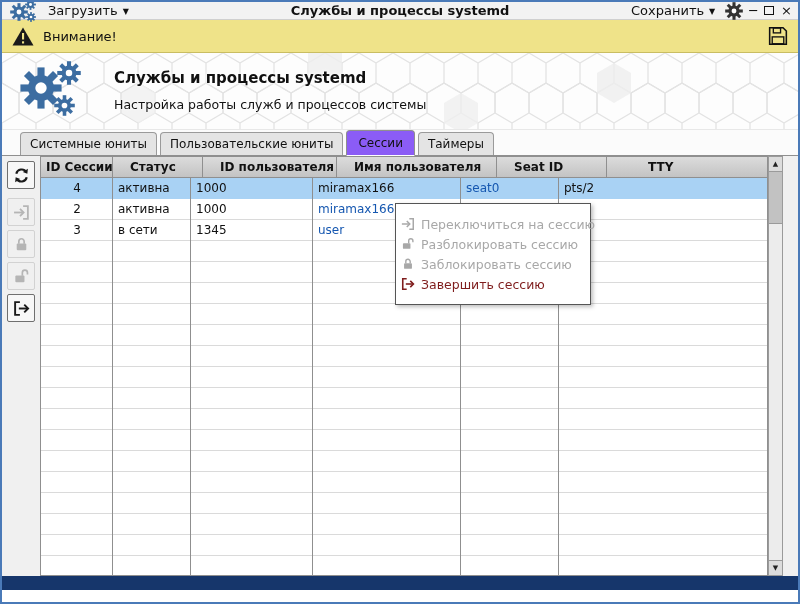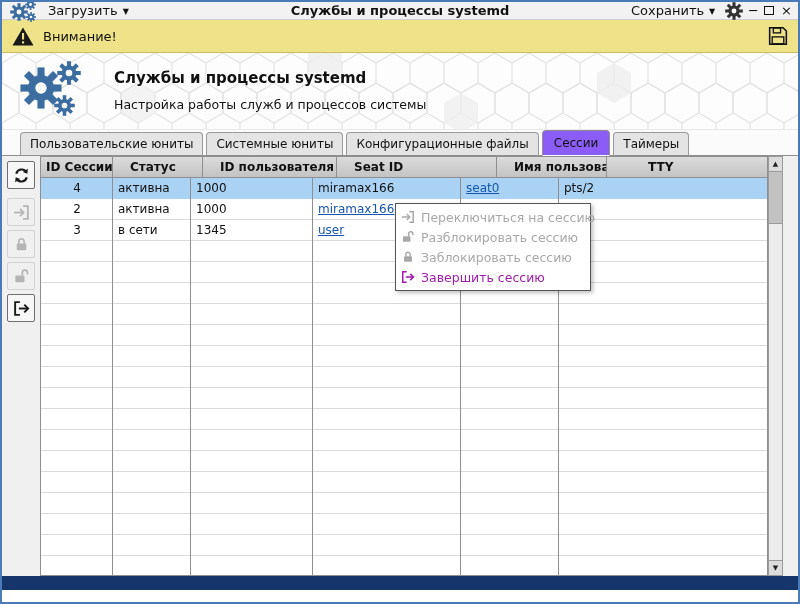--- a/index.html
+++ b/index.html
@@ -60,31 +60,31 @@
   .thead, .row { display:grid; grid-template-columns:72px 78px 122px 148px 98px 1fr; }
   .thead { height:22px; background:linear-gradient(#dcdcdc,#c3c3c3); border-top:1px solid #8f8f8f; border-bottom:1px solid #8f8f8f;gap:12px; }
   .th { font-size:12px; font-weight:bold; line-height:20px; padding-left:5px; border-right:1px solid #8f8f8f; overflow:hidden; white-space:nowrap; }
   .th:last-child { border-right:none;margin-left:24px; }
   .tbody { position:relative; flex:1; background:repeating-linear-gradient(to bottom, transparent 0 20px, #dadada 20px 21px); }
   .row { height:21px; font-size:12px; }
   .row .td { padding-left:5px; line-height:21px; overflow:hidden; white-space:nowrap; }
   .row .c-id { text-align:center; padding-left:0; }
   .row.selected { background:#a9d2f4; }
   .vline { position:absolute; top:0; bottom:0; width:1px; background:#8f8f8f; z-index:2; }
-  a.link { color:#1557b0; text-decoration:underline; cursor:pointer; }
+  a.link { color:#1557b0; cursor:pointer; }
 
   .vscroll { width:15px; flex:0 0 15px; background:#ececec; border:1px solid #9a9a9a; display:flex; flex-direction:column; }
   .sbtn { height:15px; background:#dcdcdc; border-bottom:1px solid #9a9a9a; font-size:7px; text-align:center; line-height:14px; color:#222; cursor:pointer; }
   .sbtn.bottom { border-bottom:none; border-top:1px solid #9a9a9a; }
   .sthumb { height:52px; background:#c2c2c2; border-bottom:1px solid #9a9a9a; cursor:grab; }
   .sspacer { flex:1; }
 
   
-  .ctxmenu { position:absolute; left:393px; top:47px; width:196px; background:#fff; border:1px solid #555; box-shadow:2px 2px 4px rgba(0,0,0,.25); z-index:10; padding:3px 0; }
-  .mi { height:20px; display:flex; align-items:center; gap:6px; padding:0 8px 0 5px; font-size:12.5px; color:#a21caf; cursor:pointer; white-space:nowrap; }
+  .ctxmenu { position:absolute; left:393px; top:47px; width:196px; background:#fff; border:1px solid #555; box-shadow:2px 2px 4px rgba(0,0,0,.25); z-index:10; padding:10px 0; }
+  .mi { height:20px; display:flex; align-items:center; gap:6px; padding:0 8px 0 5px; font-size:12.5px; color:#7f1d1d; cursor:pointer; white-space:nowrap; }
   .mi.disabled { color:#a8a8a8; }
   .mi-ic { width:14px; height:14px; display:inline-flex; flex:0 0 14px; }
   .mi-ic svg { width:14px; height:14px; }
 
   
   .bottombar { height:14px; background:#16366b; }
 </style>
 </head>
 <body>
 
@@ -214,23 +214,22 @@
         </svg>
       <svg class="g3">
           <use href="#gear"></use>
         </svg>
     </div>
     <div class="h-title">Службы и процессы systemd</div>
     <div class="h-sub">Настройка работы служб и процессов системы</div>
   </div>
 
   <div class="tabs">
+    <div class="tab">Системные юниты</div>
     <div class="tab">Пользовательские юниты</div>
-    <div class="tab">Системные юниты</div>
-    <div class="tab">Конфигурационные файлы</div>
     <div class="tab active">Сессии</div>
     <div class="tab">Таймеры</div>
   </div>
 
   <div class="main">
 
     <div class="toolbar">
       <button class="tbtn">
         <svg>
             <use href="#ic-refresh"></use>
@@ -256,22 +255,22 @@
             <use href="#ic-logout"></use>
           </svg>
       </button>
     </div>
 
     <div class="tablewrap">
       <div class="thead">
         <div class="th">ID Сессии</div>
         <div class="th">Статус</div>
         <div class="th">ID пользователя</div>
+        <div class="th">Имя пользователя</div>
         <div class="th">Seat ID</div>
-        <div class="th">Имя пользователя</div>
         <div class="th">TTY</div>
       </div>
       <div class="tbody">
         <div class="row selected">
           <div class="td c-id">4</div>
           <div class="td">активна</div>
           <div class="td">1000</div>
           <div class="td">miramax166</div>
           <div class="td"><a class="link">seat0</a></div>
           <div class="td">pts/2</div>

